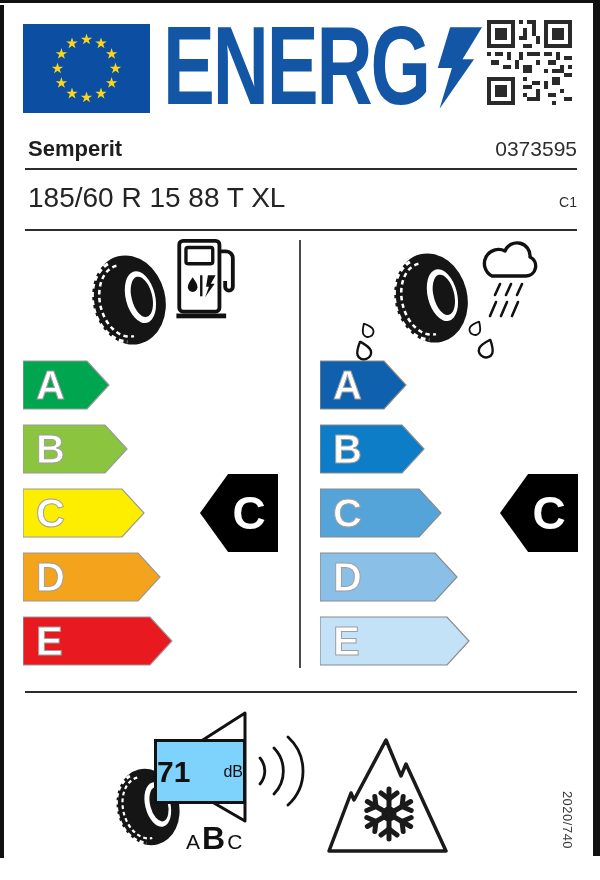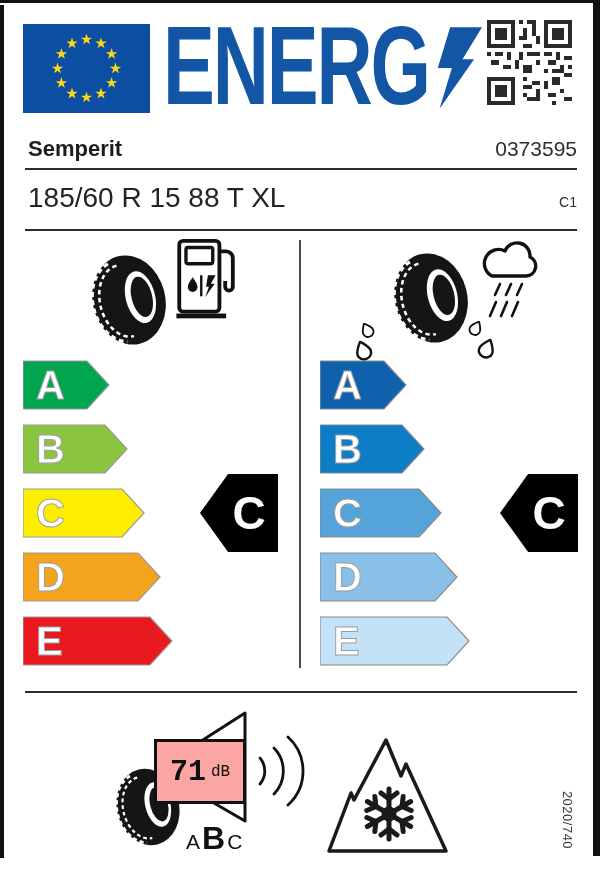--- a/index.html
+++ b/index.html
@@ -35,22 +35,22 @@
   
   .arrow{height:50px;}
   .arrow svg{display:block;}
   .arrow .lt{position:absolute;left:13px;top:0;line-height:50px;font-size:40px;font-weight:bold;
              color:#fff;-webkit-text-stroke:1px #9e9e9e;}
   .pointer{width:78px;height:78px;background:#000;display:flex;align-items:center;justify-content:center;
            clip-path:polygon(0 50%,36% 0,100% 0,100% 100%,36% 100%);}
   .pointer span{color:#fff;font-size:46px;font-weight:bold;padding-left:20px;}
 
   
-  .noisebox{left:154px;top:739px;width:86px;height:59px;background:#fca5a5;border:3px solid #111;
-            display:flex;align-items:center;justify-content:center;gap:5px;font-family:Liberation Mono, monospace;}
+  .noisebox{left:154px;top:739px;width:86px;height:59px;background:#7dd3fc;border:3px solid #111;
+            display:flex;align-items:center;justify-content:space-between;gap:5px;}
   .nval{font-size:30px;font-weight:bold;color:#111;}
   .nunit{font-size:16px;color:#111;}
   .abc{left:186px;top:820px;display:flex;align-items:baseline;gap:2px;color:#111;}
   .abc .a,.abc .c{font-size:21px;}
   .abc .b{font-size:32px;font-weight:bold;}
 
   .reg{left:532px;top:812px;width:70px;height:16px;transform:rotate(90deg);
        font-size:13px;color:#3a3a3a;letter-spacing:.5px;text-align:center;white-space:nowrap;}
 </style>
 </head>

